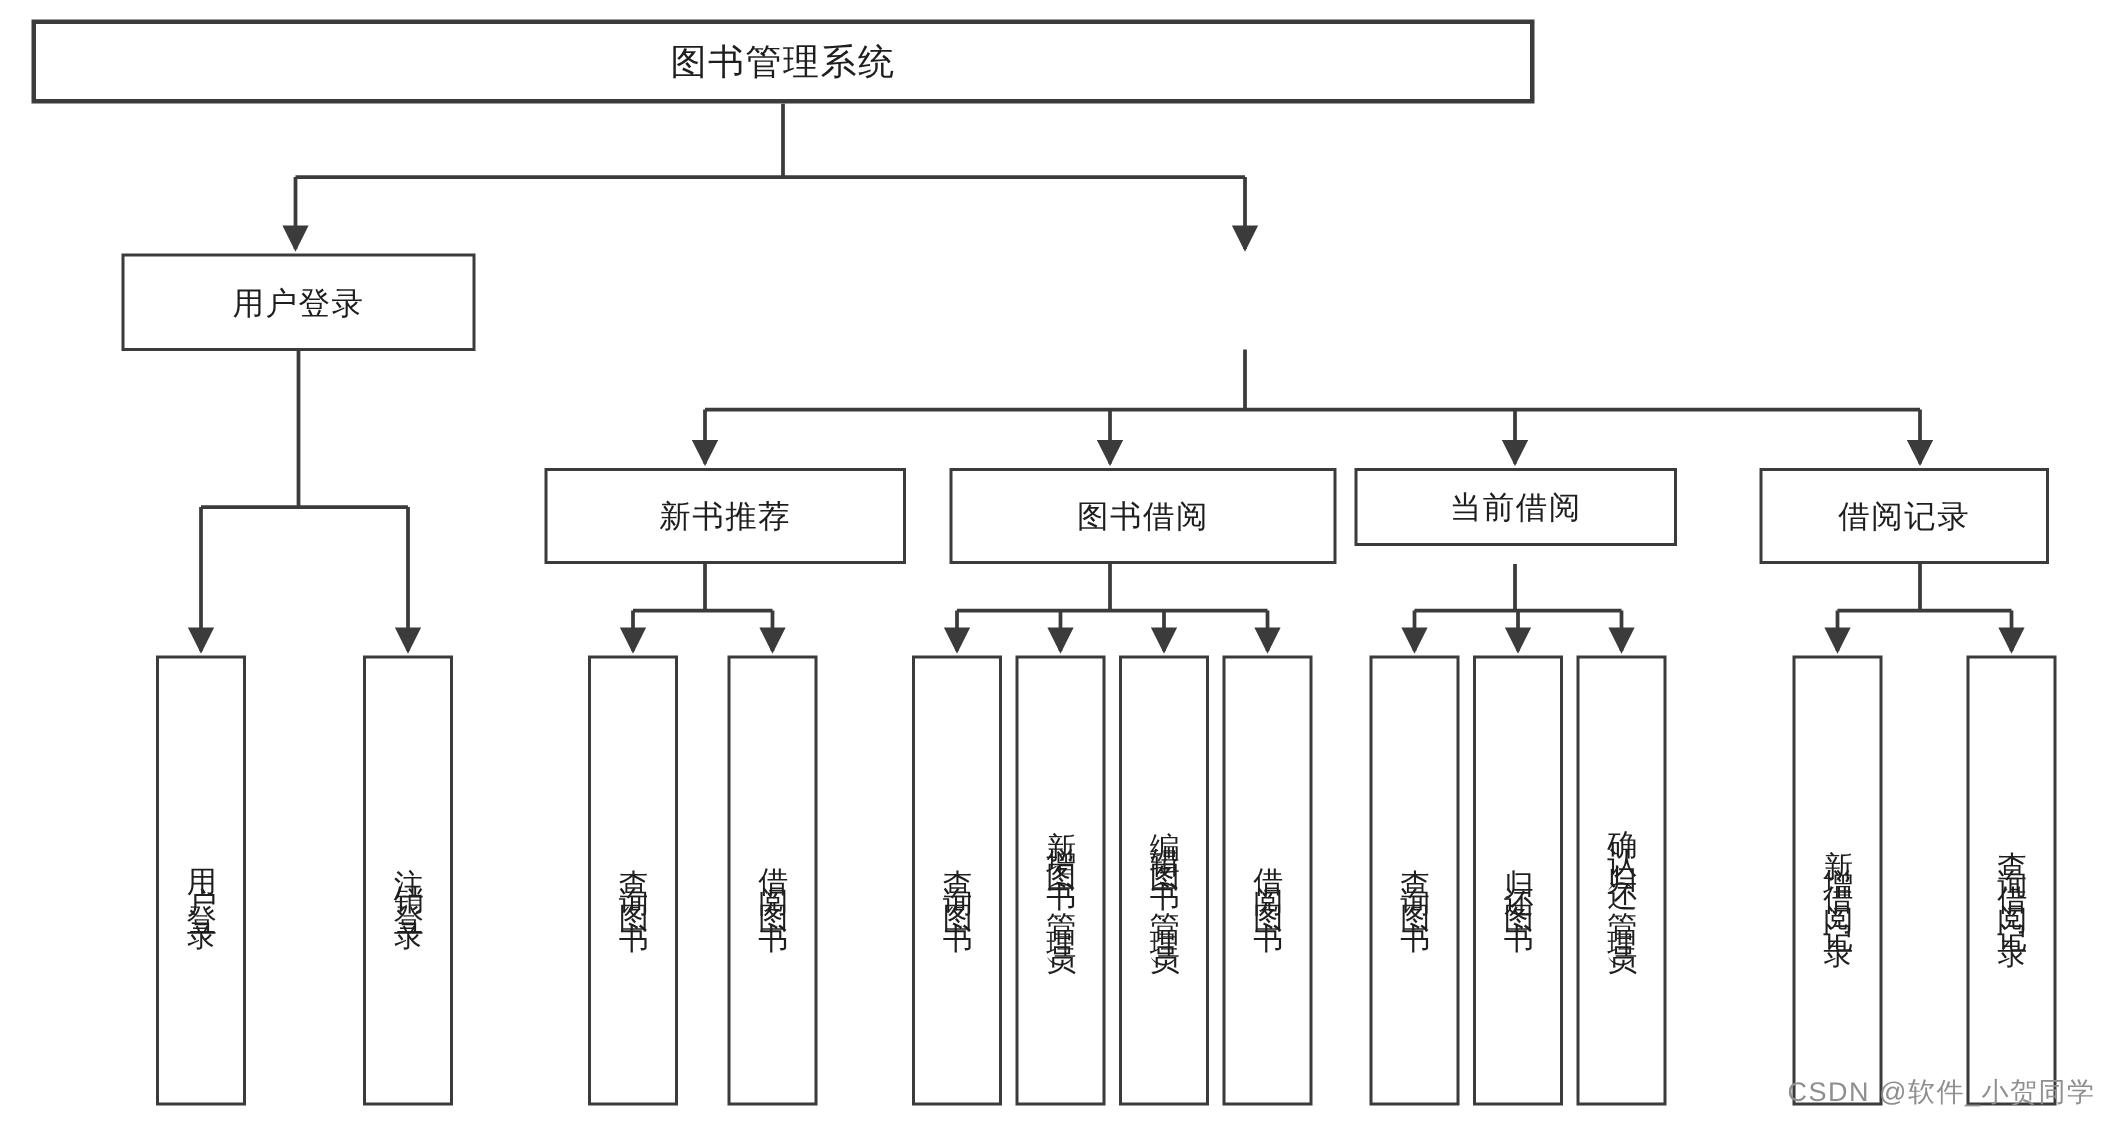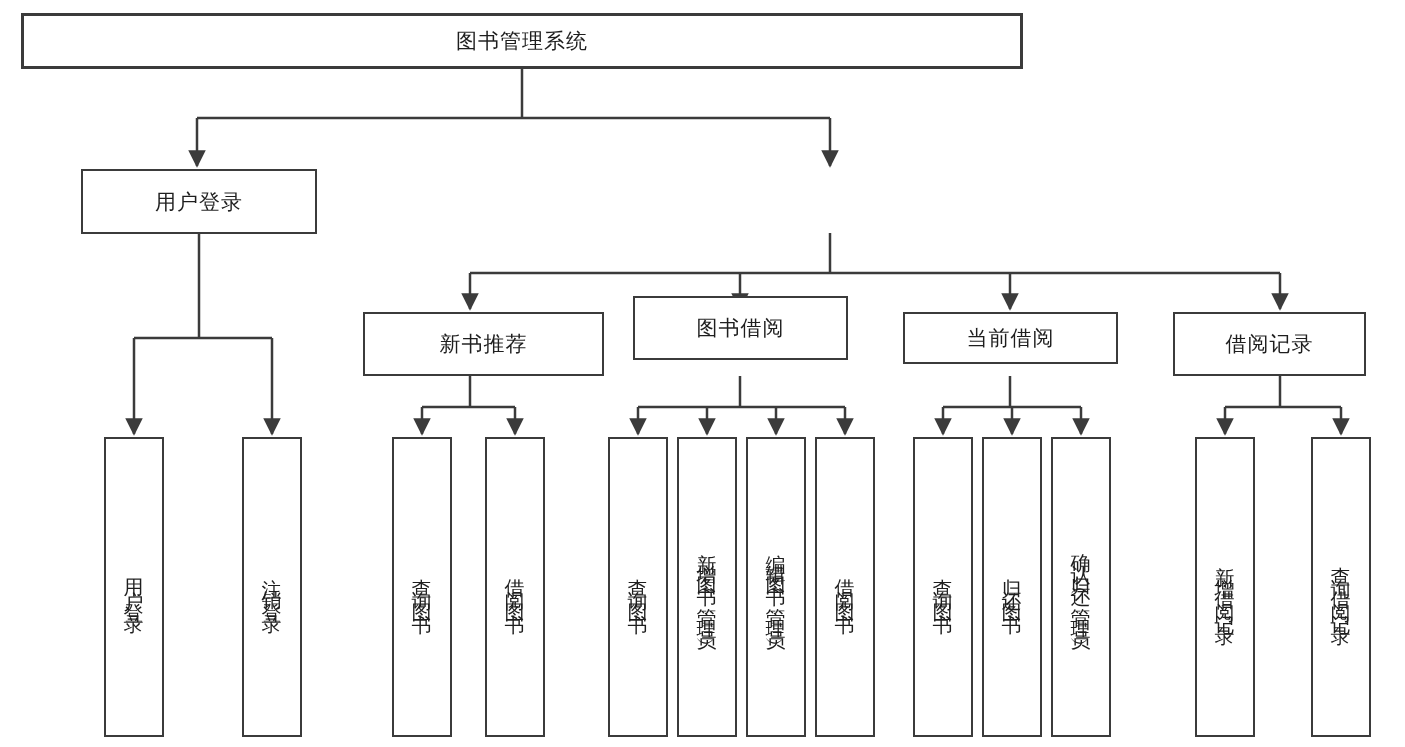--- a/index.html
+++ b/index.html
@@ -7,21 +7,21 @@
     position:relative;width:1405px;height:747px;background:#ffffff;overflow:hidden;
     font-family:"Liberation Sans","DejaVu Sans",sans-serif;color:#1e1e1e;
   }
   .wires{position:absolute;left:0;top:0;pointer-events:none;}
   .node{
     position:absolute;box-sizing:border-box;background:#ffffff;
     border:2px solid #3b3b3b;display:flex;align-items:center;justify-content:center;
     text-align:center;
   }
   .h{font-size:21px;letter-spacing:1px;}
-  .root{border-width:3px;font-size:21px;}
+  .root{border-width:3px;font-size:24px;}
   .v{
     writing-mode:vertical-rl;text-orientation:mixed;
     font-size:20px;letter-spacing:12px;line-height:1;
   }
   .v9{letter-spacing:11px;}
   .watermark{
     position:absolute;right:8px;top:716px;z-index:5;
     font-size:18px;color:#8f8f8f;letter-spacing:1px;white-space:nowrap;
   }
 </style>
@@ -78,21 +78,21 @@
       <path d="M1225 407 V434" marker-end="url(#arr)"></path>
       <path d="M1341 407 V434" marker-end="url(#arr)"></path>
     </g>
   </svg>
 
   <div class="node h root" style="left:21px;top:13px;width:1002px;height:56px">图书管理系统</div>
 
   <div class="node h" style="left:81px;top:169px;width:236px;height:65px">用户登录</div>
 
   <div class="node h" style="left:363px;top:312px;width:241px;height:64px">新书推荐</div>
-  <div class="node h" style="left:633px;top:296px;width:215px;height:64px">图书借阅</div>
+  <div class="node h" style="left:633px;top:312px;width:258px;height:64px">图书借阅</div>
   <div class="node h" style="left:903px;top:312px;width:215px;height:52px">当前借阅</div>
   <div class="node h" style="left:1173px;top:312px;width:193px;height:64px">借阅记录</div>
 
   <div class="node v" style="left:104px;top:437px;width:60px;height:300px">用户登录</div>
   <div class="node v" style="left:242px;top:437px;width:60px;height:300px">注销登录</div>
 
   <div class="node v" style="left:392px;top:437px;width:60px;height:300px">查询图书</div>
   <div class="node v" style="left:485px;top:437px;width:60px;height:300px">借阅图书</div>
 
   <div class="node v" style="left:608px;top:437px;width:60px;height:300px">查询图书</div>
@@ -100,13 +100,14 @@
   <div class="node v v9" style="left:746px;top:437px;width:60px;height:300px">编辑图书（管理员）</div>
   <div class="node v" style="left:815px;top:437px;width:60px;height:300px">借阅图书</div>
 
   <div class="node v" style="left:913px;top:437px;width:60px;height:300px">查询图书</div>
   <div class="node v" style="left:982px;top:437px;width:60px;height:300px">归还图书</div>
   <div class="node v v9" style="left:1051px;top:437px;width:60px;height:300px">确认归还（管理员）</div>
 
   <div class="node v" style="left:1195px;top:437px;width:60px;height:300px">新增借阅记录</div>
   <div class="node v" style="left:1311px;top:437px;width:60px;height:300px">查询借阅记录</div>
 
+  <div class="watermark">CSDN @软件_小贺同学</div>
 </div>
 
 </body></html>

